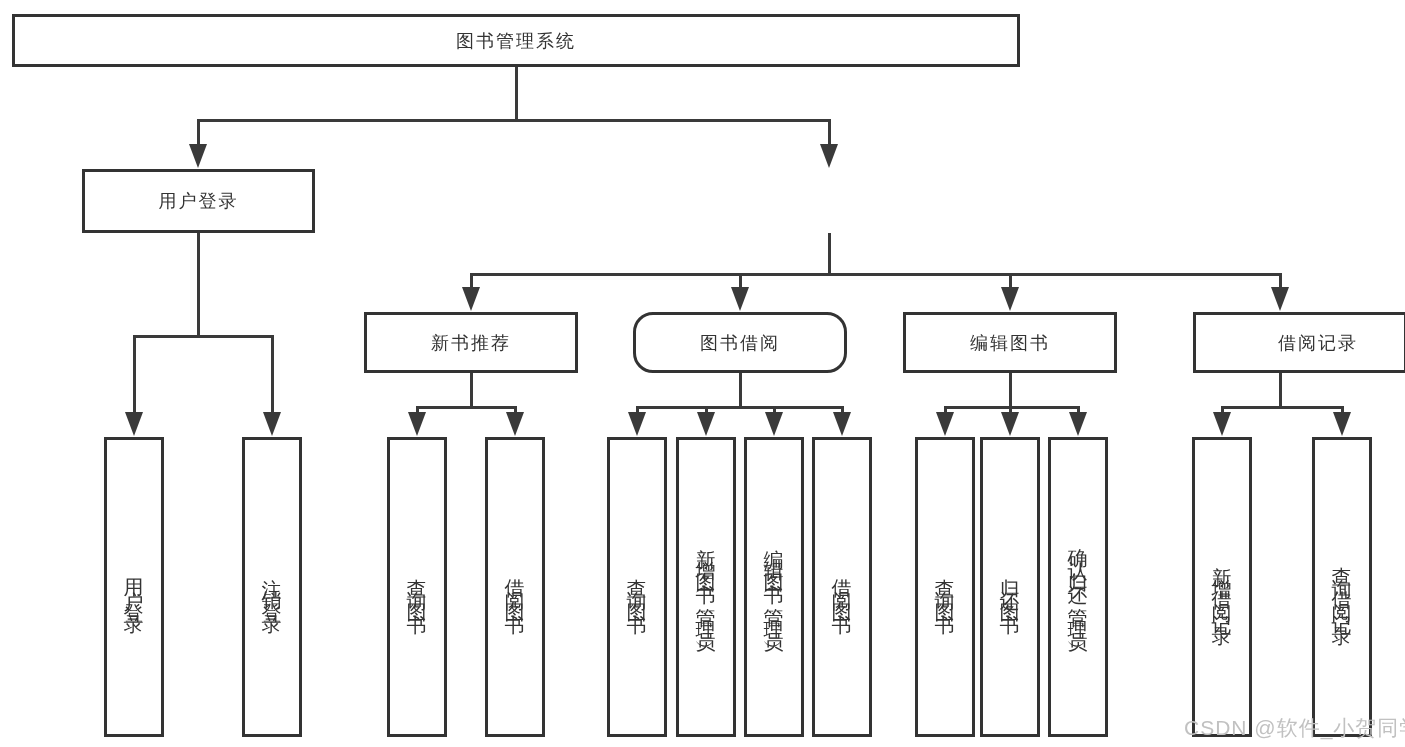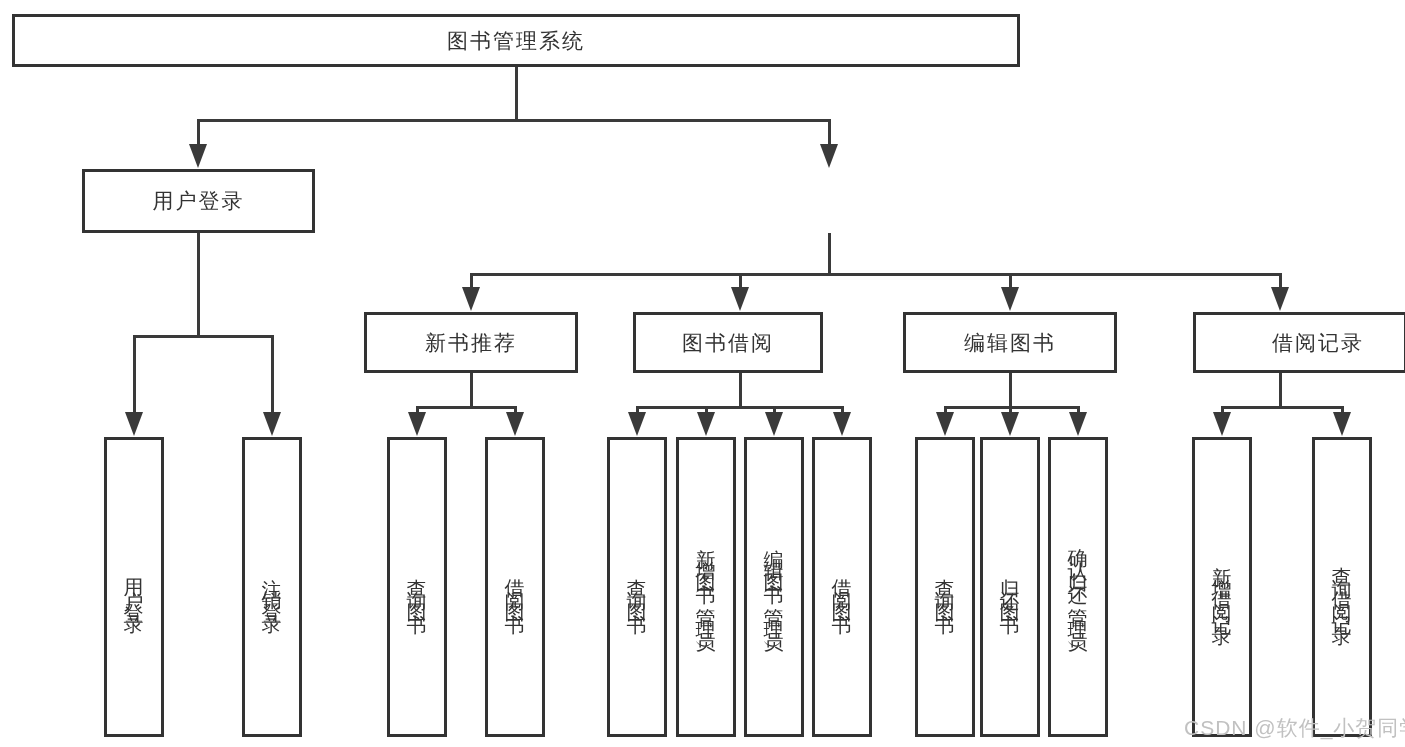--- a/index.html
+++ b/index.html
@@ -15,21 +15,21 @@
     box-sizing:border-box;
     background:var(--fill,#fff);
     border:3px solid var(--border,#333);
     display:flex;
     align-items:center;
     justify-content:center;
     z-index:2;
   }
   .box .label{
     color:var(--text,#333);
-    font-size:21px;
+    font-size:18px;
     letter-spacing:2px;
     white-space:nowrap;
   }
   .vbox .label{
     writing-mode:vertical-rl;
     text-orientation:mixed;
     white-space:normal;
     font-size:20px;
     letter-spacing:12px;
     line-height:1;
@@ -116,21 +116,21 @@
     <div class="arrow" style="left: 1333px; top: 412px;"></div>
     <div class="box hbox" style="left: 12px; top: 14px; width: 1008px; height: 53px;">
       <span class="label">图书管理系统</span>
     </div>
     <div class="box hbox" style="left: 82px; top: 169px; width: 233px; height: 64px;">
       <span class="label">用户登录</span>
     </div>
     <div class="box hbox" style="left: 364px; top: 312px; width: 214px; height: 61px; align-items: center;">
       <span class="label">新书推荐</span>
     </div>
-    <div class="box hbox" style="left: 633px; top: 312px; width: 190px; height: 61px;">
+    <div class="box hbox" style="left: 633px; top: 312px; width: 214px; height: 61px; border-radius: 20px;">
       <span class="label">图书借阅</span>
     </div>
     <div class="box hbox" style="left: 903px; top: 312px; width: 214px; height: 61px;">
       <span class="label">编辑图书</span>
     </div>
     <div class="box hbox" style="left: 1193px; top: 312px; width: 214px; height: 61px; padding-left: 36px;">
       <span class="label">借阅记录</span>
     </div>
     <div class="box vbox" style="left: 104px; top: 437px; width: 60px; height: 300px;">
       <span class="label">用户登录</span>

